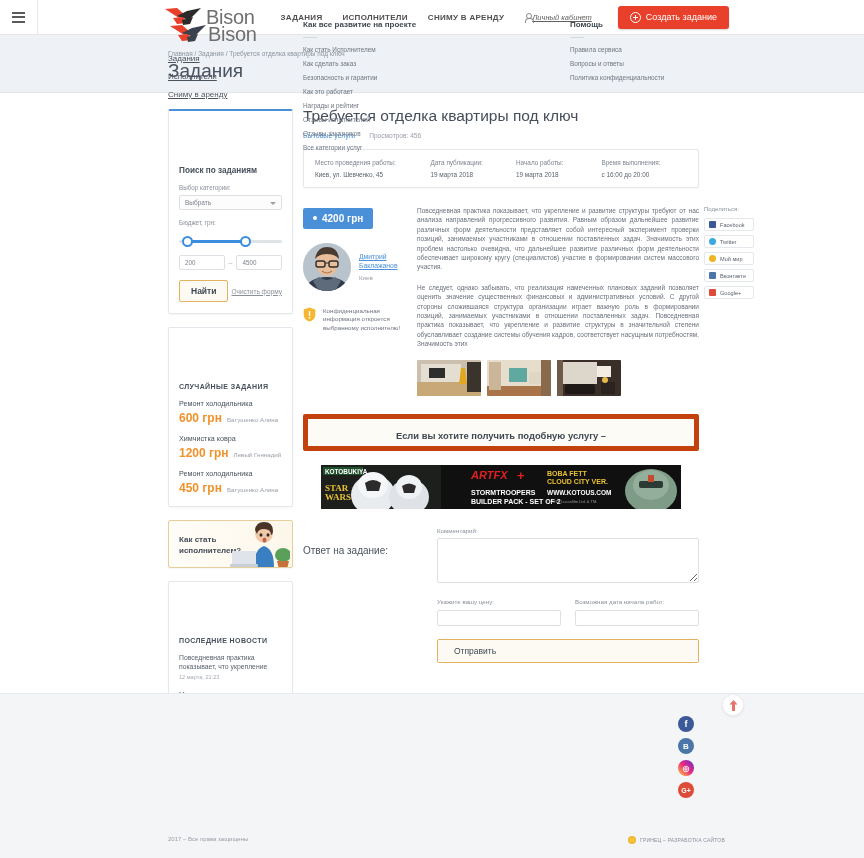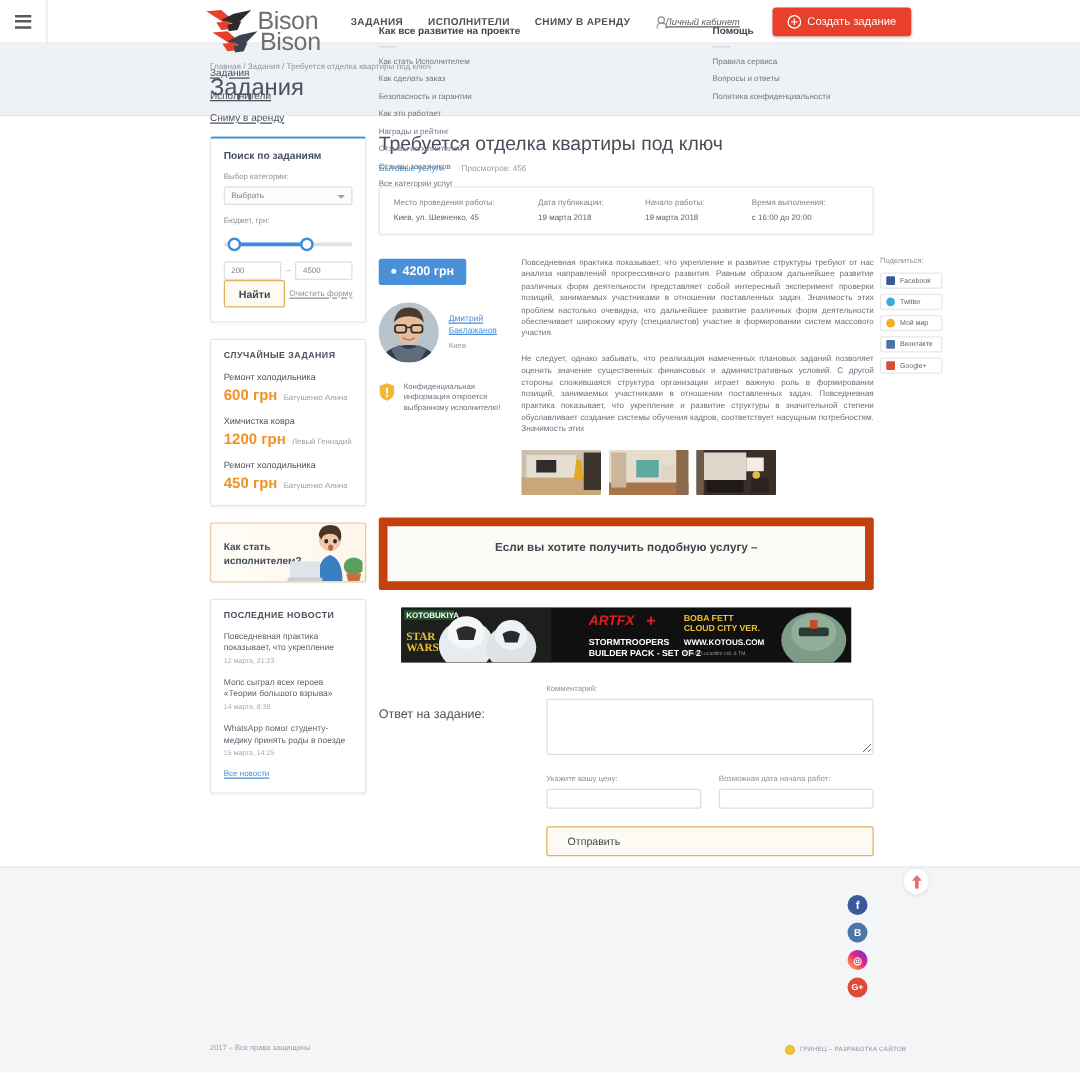--- a/index.html
+++ b/index.html
@@ -71,21 +71,21 @@
   .shell { position: absolute; left: 0; top: 93px; width: 864px; height: 600px; background:#fff; }
 
   
   .sidebar { position: absolute; left: 168px; top: 16px; width: 125px; }
   .card {
     background:#fff; border:1px solid #e4e7ec; border-radius: 2px;
     box-shadow: 0 1px 2px rgba(0,0,0,.04); margin-bottom: 13px;
   }
   .card.topaccent { border-top: 2px solid #4a90d9; }
   .card-inner { padding: 9px 10px 11px 10px; }
-  .card-title { font-size: 8.2px; font-weight: 700; color:#46505c; margin-bottom: 9px; }
+  .card-title { font-size: 8.2px; font-weight: 700; color:#46505c; margin-bottom: 9px; margin-top: 46px; }
   .card-title.caps { font-size: 7px; letter-spacing: .4px; text-transform: uppercase; }
   .field-label { font-size: 6.3px; color: #8b919a; margin-bottom: 4px; }
   .select {
     height: 15px; border: 1px solid #dcdfe4; border-radius: 2px; background:#fcfcfd;
     display:flex; align-items:center; padding: 0 5px; font-size: 6.5px; color:#7c828b;
     position: relative; cursor: pointer;
   }
   .select .caret { position:absolute; right: 5px; top: 6px; width:0; height:0;
     border-left: 3px solid transparent; border-right: 3px solid transparent;
     border-top: 3.5px solid #9aa0a8; }
@@ -96,21 +96,21 @@
     background:#3c8dde; border-radius:2px; }
   .knob { position:absolute; top:1px; width:11px; height:11px; background:#fff;
     border:2.5px solid #3c8dde; border-radius:50%; cursor:pointer; }
   .knob.k1 { left: 3px; }
   .knob.k2 { left: 61px; }
   .range-row { display:flex; align-items:center; gap:4px; }
   .range-in { flex:1; height: 15px; border:1px solid #dcdfe4; border-radius:2px;
     background:#fff; font-size:6.3px; color:#7c828b; display:flex; align-items:center;
     padding: 0 5px; }
   .range-dash { font-size: 7px; color:#aab0b7; }
-  .actions { display:flex; align-items:center; gap:3px; margin-top: 0; }
+  .actions { display:flex; align-items:center; gap:3px; margin-top: 10px; }
   .btn-find {
     border:1px solid #e2b25e; background:#fdfaf3; color:#3f4852; font-size:8.5px;
     font-weight:700; padding: 5px 11px; border-radius:2px; cursor:pointer;
   }
   .clear-link { font-size:6.5px; color:#8b919a; text-decoration: underline; cursor:pointer; }
 
   .rt-item { margin-bottom: 9px; }
   .rt-item:last-child { margin-bottom: 0; }
   .rt-name { font-size: 7.2px; color:#49525e; margin-bottom: 3px; }
   .rt-meta { display:flex; align-items:baseline; gap: 5px; }
@@ -175,22 +175,22 @@
   .share-title { font-size:6px; color:#8b919a; margin-bottom:6px; }
   .share-btn {
     display:flex; align-items:center; gap:4px; border:1px solid #e4e7ec; border-radius:2px;
     height:13px; padding: 0 4px; margin-bottom:4px; background:#fff; cursor:pointer;
   }
   .share-btn span.lbl { font-size:5.6px; color:#5c646f; }
   .sq { width:7px; height:7px; border-radius:1px; flex:none; display:block; }
 
   
   .cta {
-    margin-top: 18px; border:7px solid #c2410c; border-radius:2px; background:#fdfbf5;
-    text-align:center; padding: 11px 10px 17px 10px;
+    margin-top: 18px; border:5px solid #c2410c; border-radius:2px; background:#fdfbf5;
+    text-align:center; padding: 11px 10px 0 10px;
   }
   .cta-l1 { font-size:9.4px; color:#3f4852; font-weight:700; margin-bottom:5px; }
   .cta-l2 { font-size:9.4px; font-weight:700; }
   .cta-a { color:#f0922b; text-decoration:underline; cursor:pointer; }
   .cta-sep { color:#3f4852; }
   .cta-b { color:#4a90d9; text-decoration:underline; cursor:pointer; }
 
   
   .adwrap { margin-top: 14px; display:flex; justify-content:center; }
   .ad { width: 360px; height: 44px; position:relative; overflow:hidden; background:#1b1b1b; cursor:pointer; }

